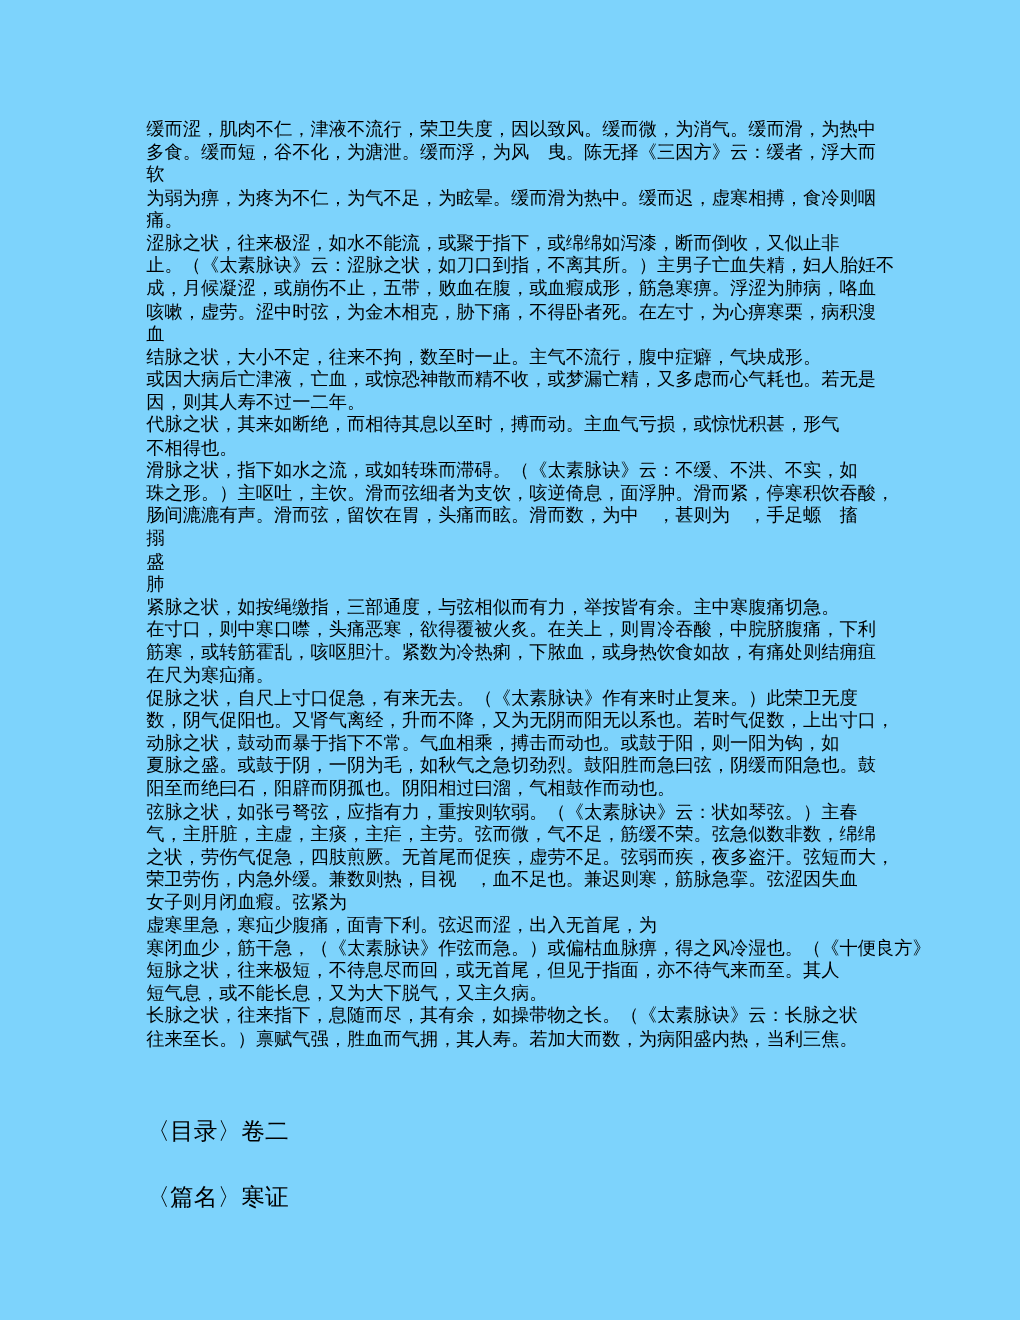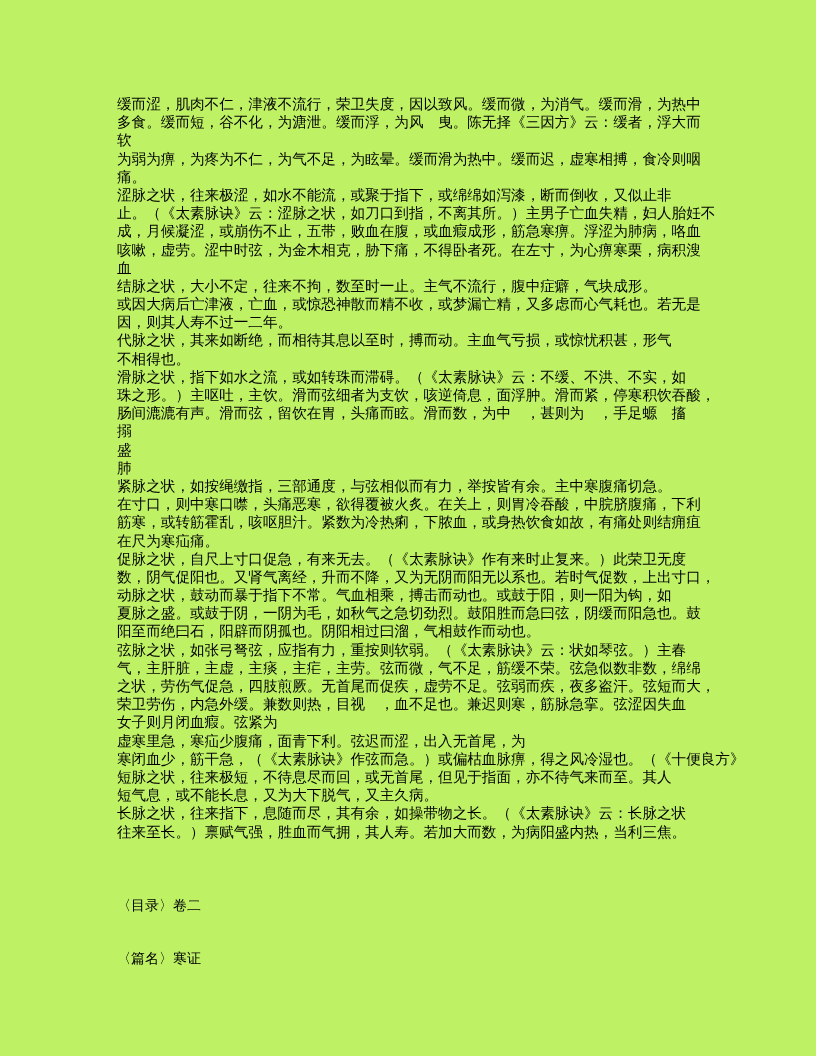--- a/index.html
+++ b/index.html
@@ -4,42 +4,42 @@
 <style>
   html, body {
     margin: 0;
     padding: 0;
     background: #ffffff;
   }
   .sheet {
     position: relative;
     width: 816px;
     height: 1056px;
-    background: #bef264;
+    background: #7dd3fc;
     overflow: hidden;
     font-family: "Liberation Serif", "DejaVu Serif", serif;
     color: #000000;
   }
   .text-block {
     position: absolute;
     left: 117px;
     top: 95px;
     width: 640px;
     font-size: 14.6px;
     line-height: 18.2px;
     white-space: pre;
     letter-spacing: 0px;
   }
   .text-line {
     height: 18.2px;
   }
   .footer-line {
     position: absolute;
     left: 117px;
-    font-size: 14px;
+    font-size: 19px;
     line-height: 18.2px;
     white-space: pre;
   }
   .footer-line.toc { top: 897px; }
   .footer-line.section { top: 950px; }
 </style>
 </head>
 <body>
 
 <div class="sheet">

